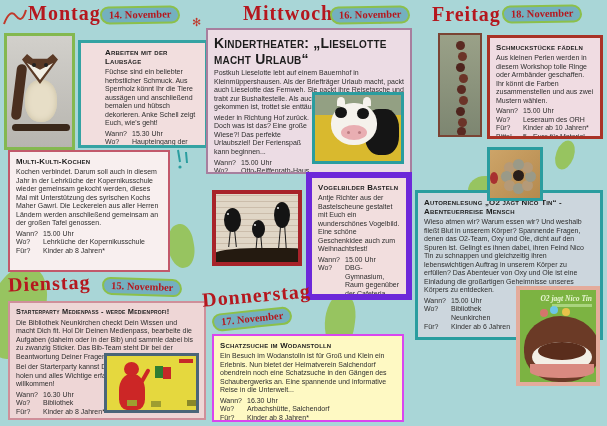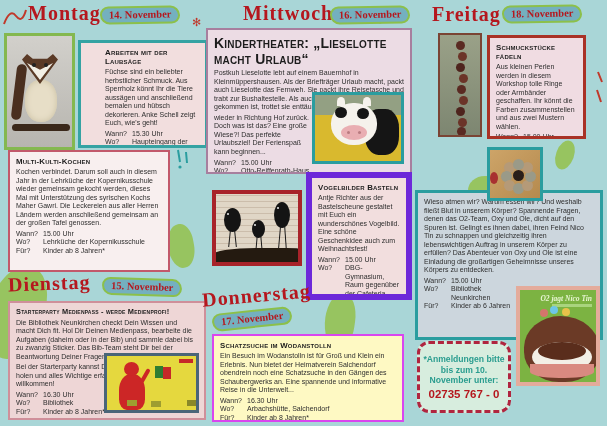--- a/index.html
+++ b/index.html
@@ -21,21 +21,21 @@
   .card p{font-size:7px;line-height:1.22;margin:0 0 2px 0;color:#2e2e2e;}
   .drow{display:flex;font-size:7px;line-height:1.22;color:#2e2e2e;}
   .dlab{width:27px;flex-shrink:0;}
   .dval{flex:1;}
   #laubsaege-card{left:78px;top:40px;width:130px;height:108px;background:#f2dede;border:3px solid #35a3a3;padding-left:24px;}
   #multi-card{left:8px;top:150px;width:162px;height:122px;background:#f8efef;border:2px solid #c2596b;}
   #starter-card{left:8px;top:301px;width:198px;height:119px;background:#eed6d6;border:2px solid #cf8f9a;}
   #kinder-card{left:206px;top:28px;width:206px;height:146px;background:#ecdce4;border:2px solid #a77f9e;}
   #vogel-card{left:306px;top:172px;width:106px;height:128px;background:#f2dede;border:6px solid #6d28d9;}
   #schatz-card{left:212px;top:334px;width:192px;height:88px;background:#fef9c3;border:2px solid #d946ef;}
-  #schmuck-card{left:487px;top:35px;width:99px;height:104px;background:#f0dce2;border:3px solid #a93226;}
+  #schmuck-card{left:487px;top:35px;width:116px;height:104px;background:#f0dce2;border:3px solid #a93226;}
   #autoren-card{left:415px;top:190px;width:188px;height:150px;background:#ccd6dd;border:3px solid #2a9d9f;}
   .kinder-cols{display:flex;}
   .kinder-left{width:102px;}
   
   .photo{position:absolute;z-index:2;box-sizing:border-box;overflow:hidden;}
   #fox-photo{left:4px;top:33px;width:71px;height:117px;border:3px solid #84b84f;
              background:linear-gradient(180deg,#d2d0cb,#b7b5af);}
   .fox-tail{position:absolute;left:7px;top:28px;width:10px;height:56px;background:#4a2f1f;border-radius:5px;transform:rotate(7deg);}
   .fox-head{position:absolute;left:15px;top:18px;width:36px;height:30px;background:#5a3a26;
             clip-path:polygon(0 18%,14% 0,30% 16%,70% 16%,86% 0,100% 18%,50% 100%);}
@@ -329,20 +329,21 @@
       <span class="dval">5,- Euro für Material</span>
     </div>
   </div>
 
   <div class="photo" id="ring-photo">
     <div class="ring-red"></div>
     <div class="ring-center"></div>
   </div>
 
   <div class="card" id="autoren-card">
+    <div class="card-title">Autorenlesung „O2 jagt Nico Tin“ - Abenteuerreise Mensch</div>
     <p>Wieso atmen wir? Warum essen wir? Und weshalb fließt Blut in unserem Körper? Spannende Fragen, denen das O2-Team, Oxy und Ole, dicht auf den Spuren ist. Gelingt es ihnen dabei, ihren Feind Nico Tin zu schnappen und gleichzeitig ihren lebenswichtigen Auftrag in unserem Körper zu erfüllen? Das Abenteuer von Oxy und Ole ist eine Einladung die großartigen Geheimnisse unseres Körpers zu entdecken.</p>
     <div style="width:95px;">
       <div class="drow">
         <span class="dlab">Wann?</span>
         <span class="dval">15.00 Uhr</span>
       </div>
       <div class="drow">
         <span class="dlab">Wo?</span>
         <span class="dval">Bibliothek Neunkirchen</span>
       </div>
@@ -357,18 +358,14 @@
     <div class="cover-title">O2 jagt Nico Tin</div>
     <div class="cover-sub"></div>
     <div class="cover-chars"></div>
     <div class="mouth">
       <div class="teeth"></div>
       <div class="mouth-inner"></div>
       <div class="lip"></div>
     </div>
   </div>
 
-  <div id="reg-badge">
-    <div id="reg-note">*Anmeldungen bitte bis zum 10. November unter:</div>
-    <div id="reg-phone">02735 767 - 0</div>
-  </div>
 
 </div>
 
 </body></html>

